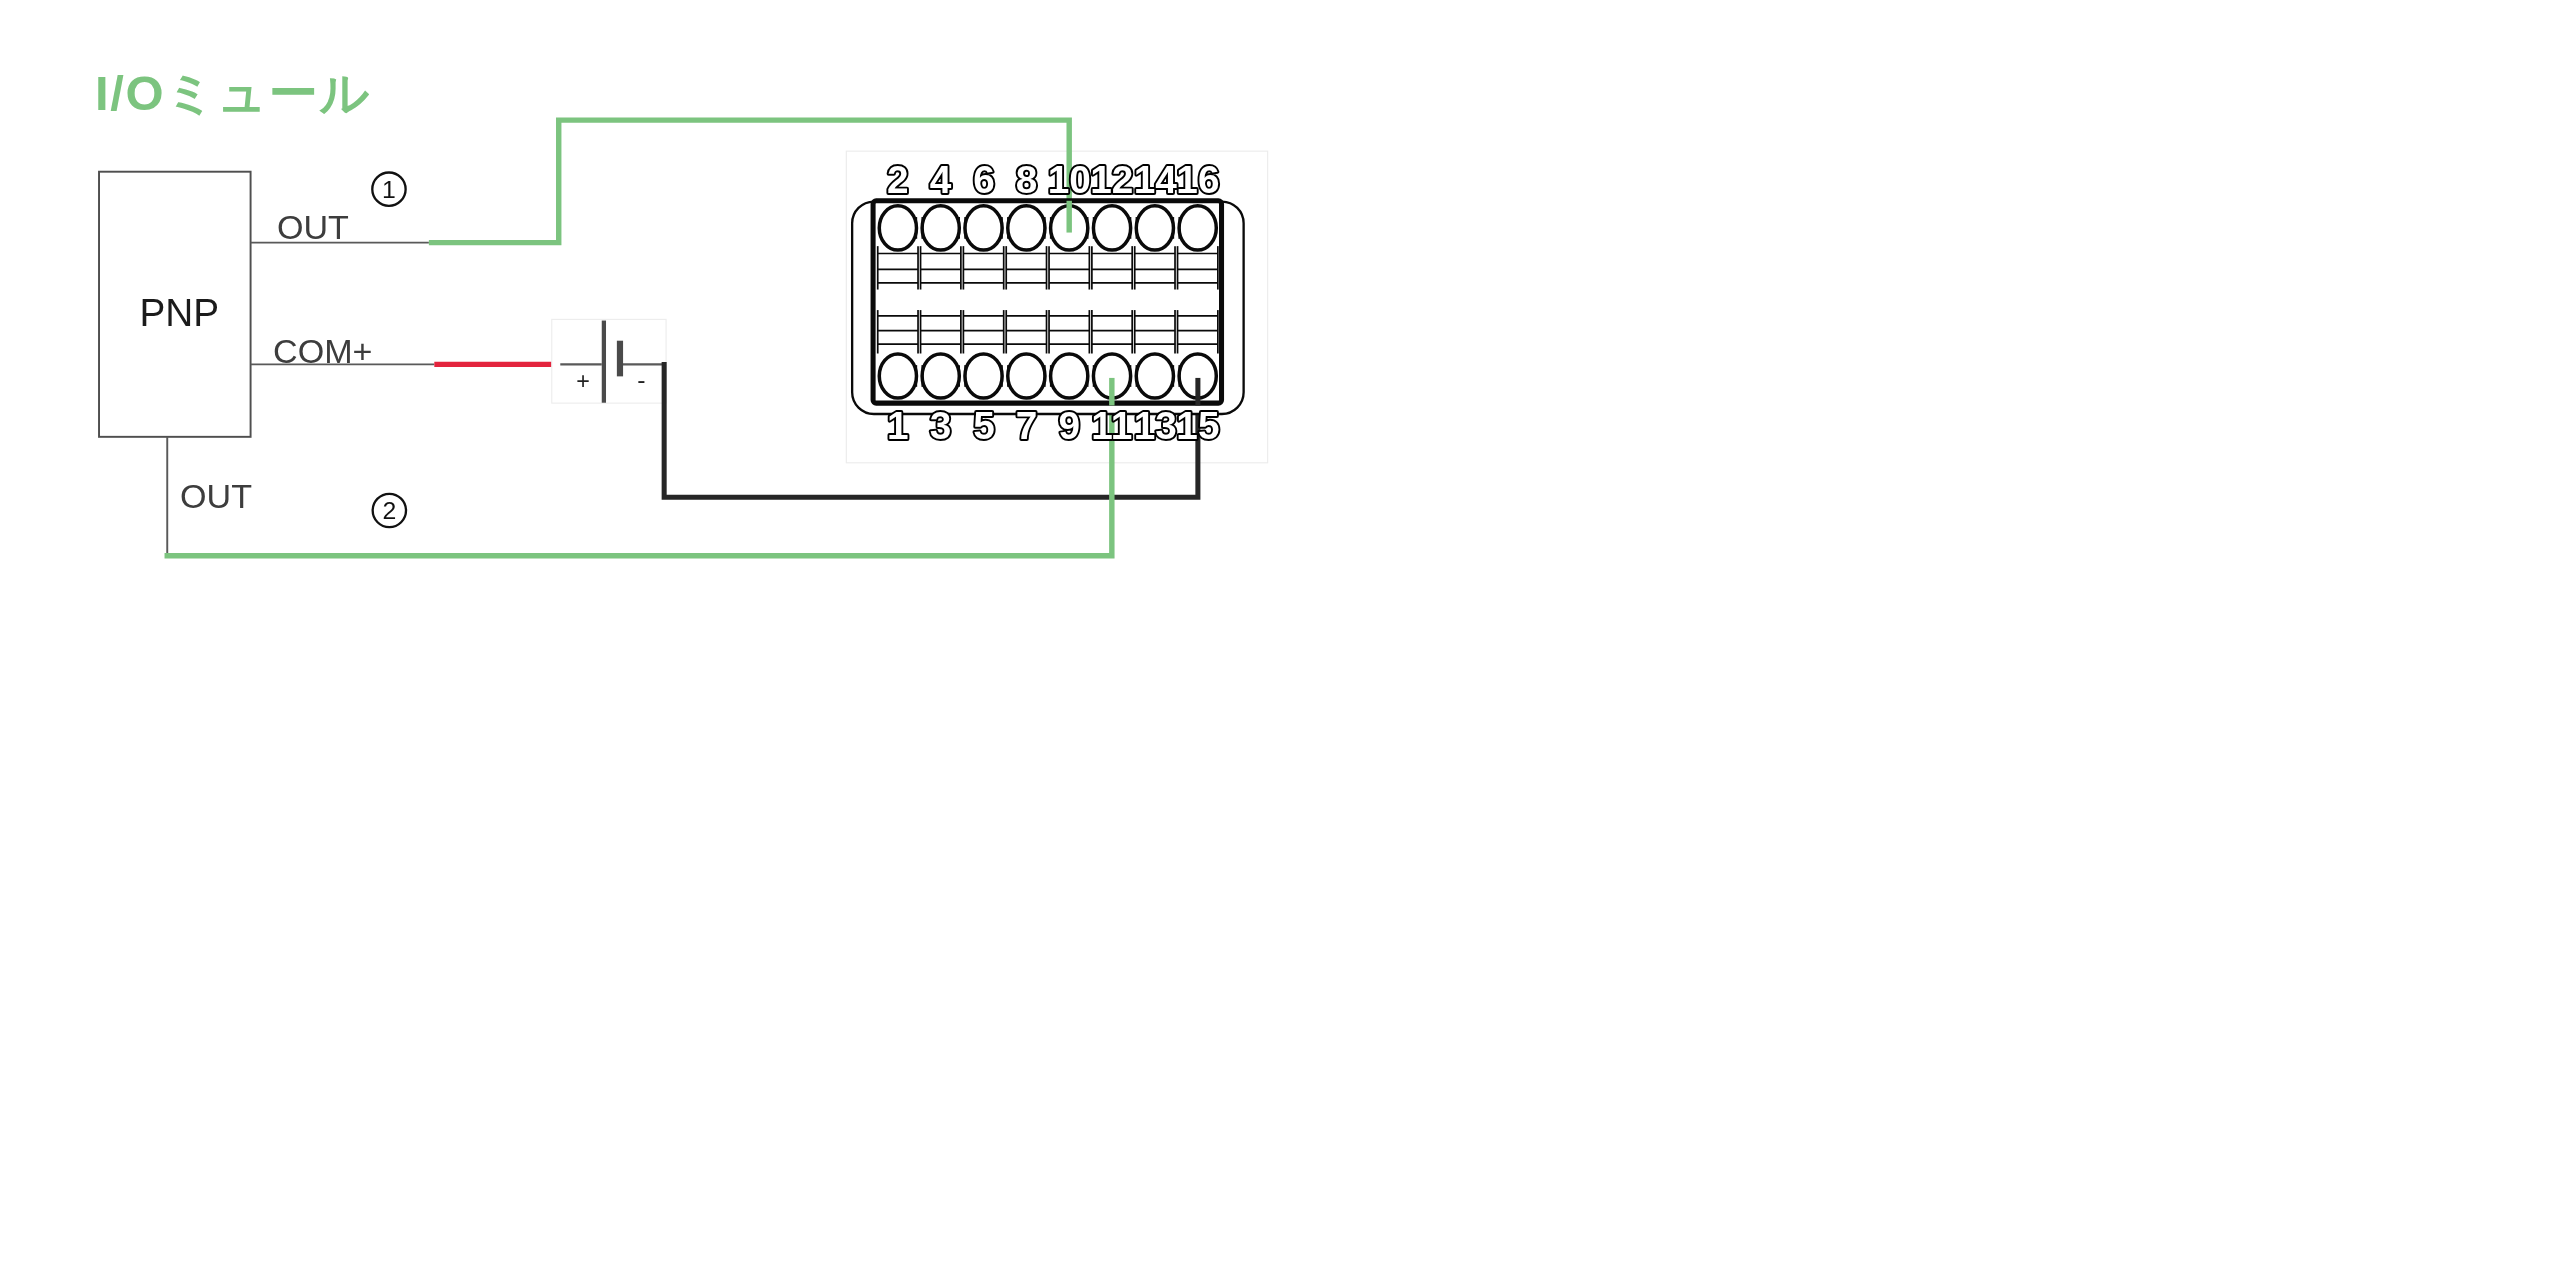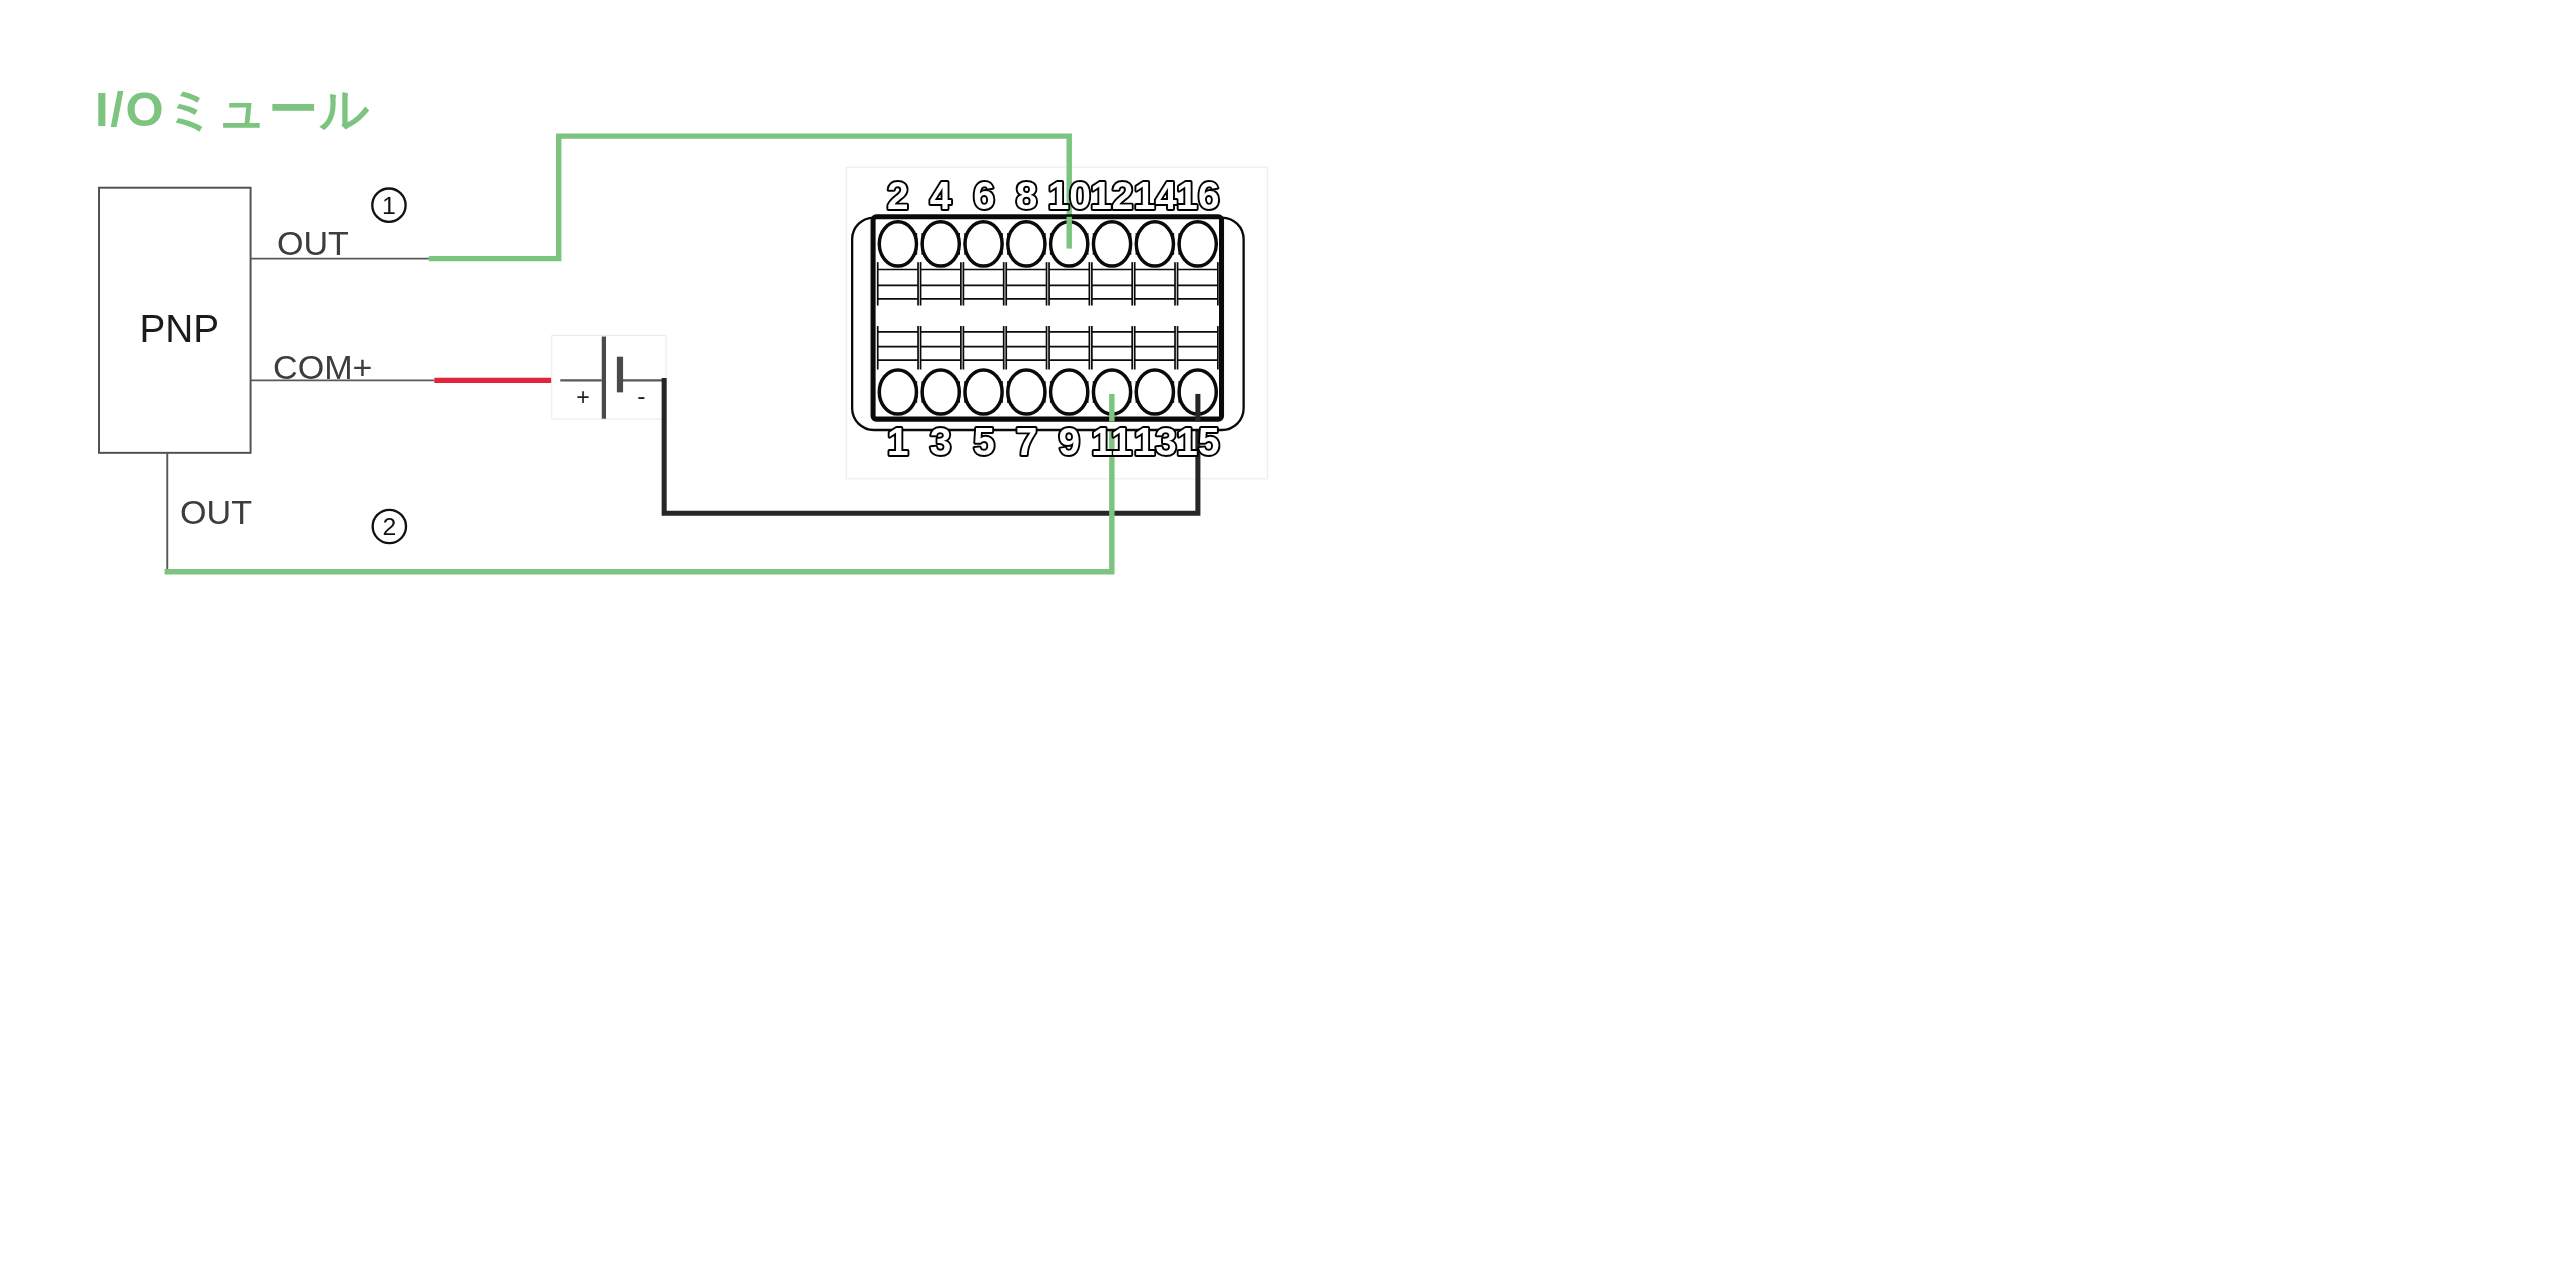--- a/index.html
+++ b/index.html
@@ -1,17 +1,17 @@
 <!DOCTYPE html>
 <html style="font-size:12.4px"><head>
 <meta charset="utf-8">
 <style>
   html,body{margin:0;padding:0;background:#fff;}
   body{font-family:"Liberation Sans","DejaVu Sans",sans-serif;}
-  .stage{position:relative;width:1288px;height:638px;background:#fff;overflow:hidden;margin-top:16px;}
+  .stage{position:relative;width:1288px;height:638px;background:#fff;overflow:hidden;}
   .page-title{
     position:absolute;left:95px;top:61px;
     font-size:49px;font-weight:700;letter-spacing:1.6px;
     color:#7cc47f;white-space:nowrap;
   }
   svg{position:absolute;left:0;top:0;}
   text{font-family:"Liberation Sans","DejaVu Sans",sans-serif;}
   .pin-label{font-size:44px;fill:#3d3d3d;}
   .pnp-label{font-size:50px;fill:#1b1b1b;}
   .callout-digit{font-size:32px;fill:#111;text-anchor:middle;}

